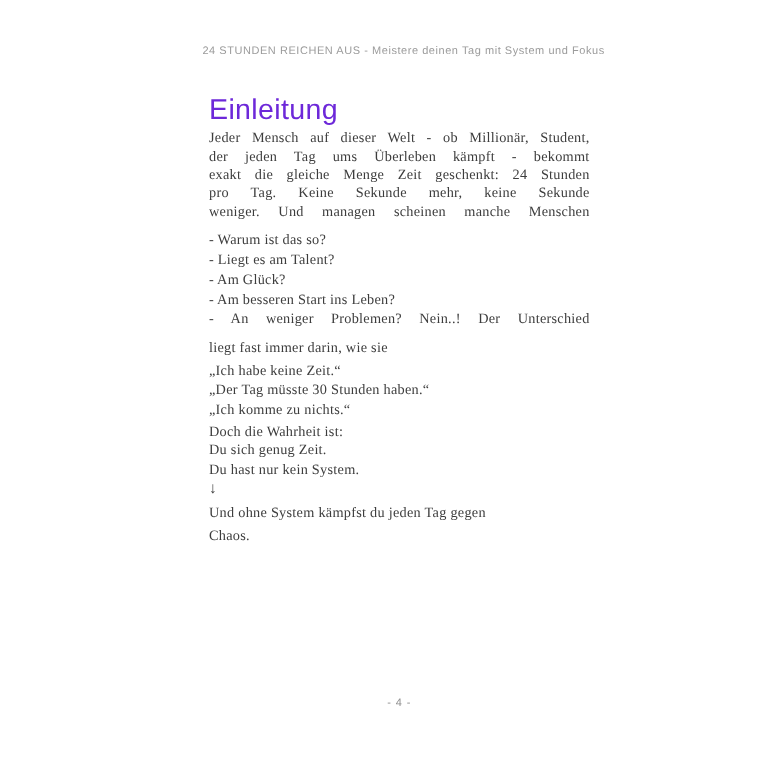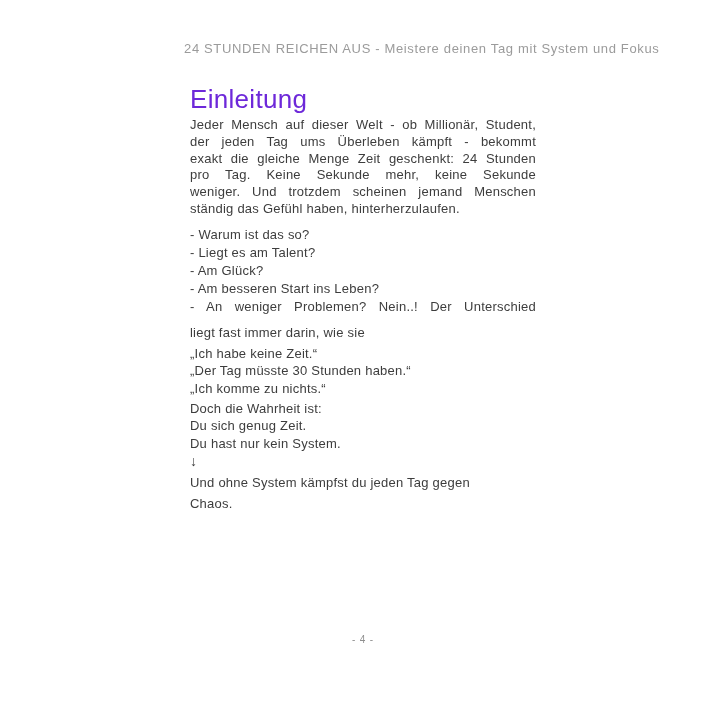--- a/index.html
+++ b/index.html
@@ -12,40 +12,40 @@
     overflow: hidden;
     font-family: "Liberation Sans", sans-serif;
     color: #3d3d3d;
   }
   .running-header {
     position: absolute;
     top: 41px;
     left: 184px;
     width: 358px;
     text-align: center;
-    font-size: 13px;
+    font-size: 10px;
     letter-spacing: 0.05em;
     color: #9b9b9b;
     white-space: nowrap;
   }
   .content {
     position: absolute;
     top: 86px;
     left: 190px;
     width: 346px;
   }
   .title {
     font-size: 26px;
     font-weight: 400;
     letter-spacing: 0.012em;
     color: #6d28d9;
     line-height: 26px;
     margin-bottom: 5px;
   }
-  .body-text { font-size: 13px; line-height: 16.8px; letter-spacing: 0.018em; }
+  .body-text { font-size: 13px; line-height: 16.8px; letter-spacing: 0.018em; font-family: Liberation Serif, serif; }
   .intro { margin-bottom: 8px; }
   .jline { text-align: justify; text-align-last: justify; }
   .jlast { text-align: left; }
   .question-list { margin-bottom: 9px; }
   .q-line { line-height: 17px; margin-bottom: 1px; }
   .q-stretch { text-align: justify; text-align-last: justify; }
   .continuation { line-height: 17px; margin-bottom: 4px; }
   .lead-in { line-height: 17px; margin-bottom: 1px; }
   .quote-block { line-height: 17.4px; margin-bottom: 3px; }
   .truth-label { line-height: 17px; }
@@ -72,22 +72,21 @@
 
   <div class="content">
 
     <h1 class="title">Einleitung</h1>
 
     <div class="body-text intro">
       <div class="jline">Jeder Mensch auf dieser Welt - ob Millionär, Student,</div>
       <div class="jline">der jeden Tag ums Überleben kämpft - bekommt</div>
       <div class="jline">exakt die gleiche Menge Zeit geschenkt: 24 Stunden</div>
       <div class="jline">pro Tag. Keine Sekunde mehr, keine Sekunde</div>
-      <div class="jline">weniger. Und trotzdem scheinen jemand Menschen</div>
-      <div class="jlast">ständig das Gefühl haben, hinterherzulaufen.</div>
+      <div class="jline">weniger. Und managen scheinen manche Menschen</div>
     </div>
 
     <div class="body-text question-list">
       <div class="q-line">- Warum ist das so?</div>
       <div class="q-line">- Liegt es am Talent?</div>
       <div class="q-line">- Am Glück?</div>
       <div class="q-line">- Am besseren Start ins Leben?</div>
       <div class="q-line q-stretch">- An weniger Problemen? Nein..! Der Unterschied</div>
     </div>
 

